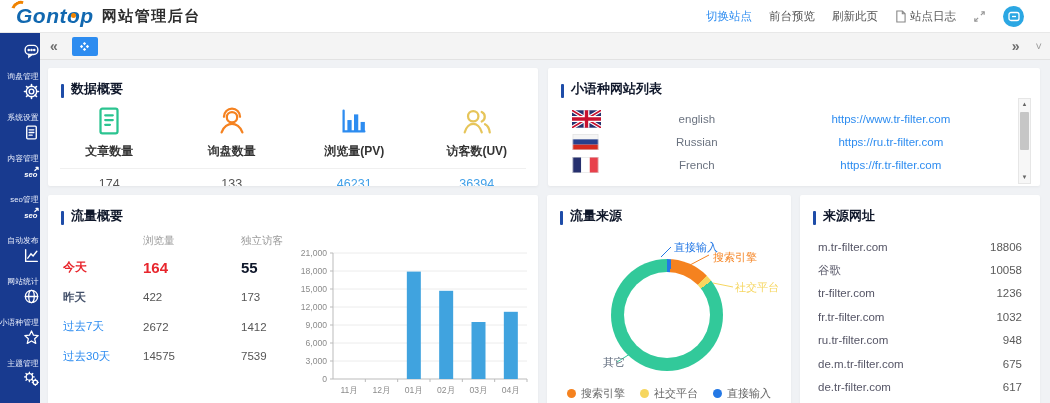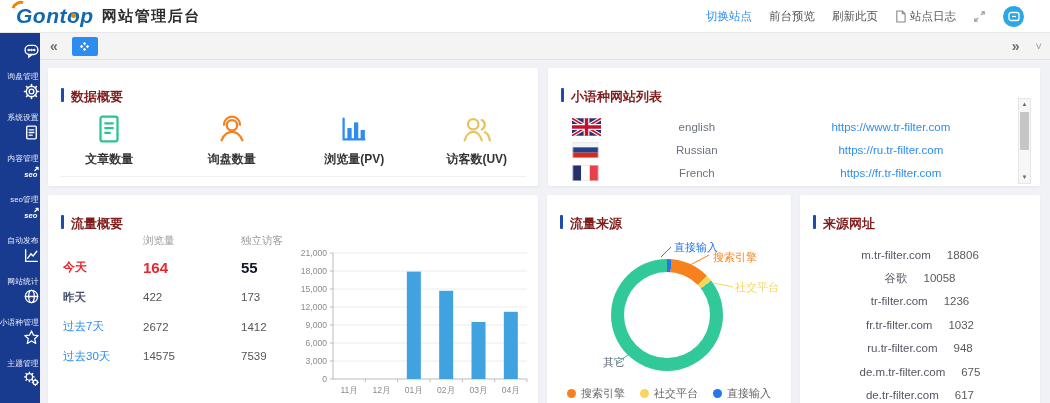--- a/index.html
+++ b/index.html
@@ -34,21 +34,21 @@
   .tabbar-right { margin-left:auto; display:flex; align-items:center; gap:12px; color:#8a8a8a; }
   .tab-caret { font-size:11px; color:#9a9a9a; cursor:pointer; }
 
   
   .content { flex:1; padding:8px 10px 0 8px; overflow:hidden; background:#f0f2f5; }
   .row1 { display:grid; grid-template-columns:490px 492px; gap:10px; margin-bottom:9px; }
   .row2 { display:grid; grid-template-columns:490px 244px 240px; gap:9px; }
   .panel { background:#fff; border-radius:2px; box-shadow:0 1px 3px rgba(0,0,0,.05); position:relative; overflow:hidden; }
   .row1 .panel { height:118px; }
   .row2 .panel { height:240px; }
-  .panel-title { display:flex; align-items:flex-start; gap:7px; padding:20px 0 0 13px; color:#7f1d1d; font-size:13px; font-weight:bold; }
+  .panel-title { display:flex; align-items:flex-end; gap:7px; padding:12px 0 0 13px; color:#0f172a; font-size:13px; font-weight:bold; }
   .tbar { width:3px; height:14px; background:#1e4ca8; border-radius:1px; }
 
   
   .stats { display:grid; grid-template-columns:repeat(4,1fr); margin-top:6px; }
   .stat { display:flex; flex-direction:column; align-items:center; }
   .stat .stlbl { margin-top:5px; font-size:12px; color:#333; font-weight:bold; }
   .stats-divider { border-top:1px solid #f0f0f0; margin:8px 12px 0; }
   .stat-values { display:grid; grid-template-columns:repeat(4,1fr); padding:8px 0; text-align:center; font-size:12.5px; color:#555; }
   .stat-values .bluev { color:#41a0e8; }
 
@@ -80,21 +80,21 @@
   .co-search { left:166px; top:55px; }
   .co-social { left:188px; top:85px; }
   .co-other  { left:56px;  top:160px; color:#5a6678; }
   .callout-lines { position:absolute; left:0; top:0; pointer-events:none; }
   .pie-legend { position:absolute; top:191px; left:0; right:0; display:flex; justify-content:center; align-items:center; gap:15px; font-size:11px; color:#666; }
   .leg-item { display:flex; align-items:center; gap:5px; }
   .dot { width:9px; height:9px; border-radius:50%; display:inline-block; }
 
   
   .src-rows { margin-top:10px; }
-  .src-row { display:flex; justify-content:center; align-items:center; height:23.4px; padding:0 18px 0 18px; font-size:11.5px; color:#5a5a5a;gap:16px; }
+  .src-row { display:flex; justify-content:space-between; align-items:center; height:23.4px; padding:0 18px 0 18px; font-size:11.5px; color:#5a5a5a;gap:16px; }
   .src-name { color:#556; }
 </style>
 </head>
 <body>
 
 <div class="viewport">
 
   <div class="header">
     <div class="logo">
       <span class="logo-text">G<span>ont</span><span class="logo-o">o</span><span>p</span></span>

